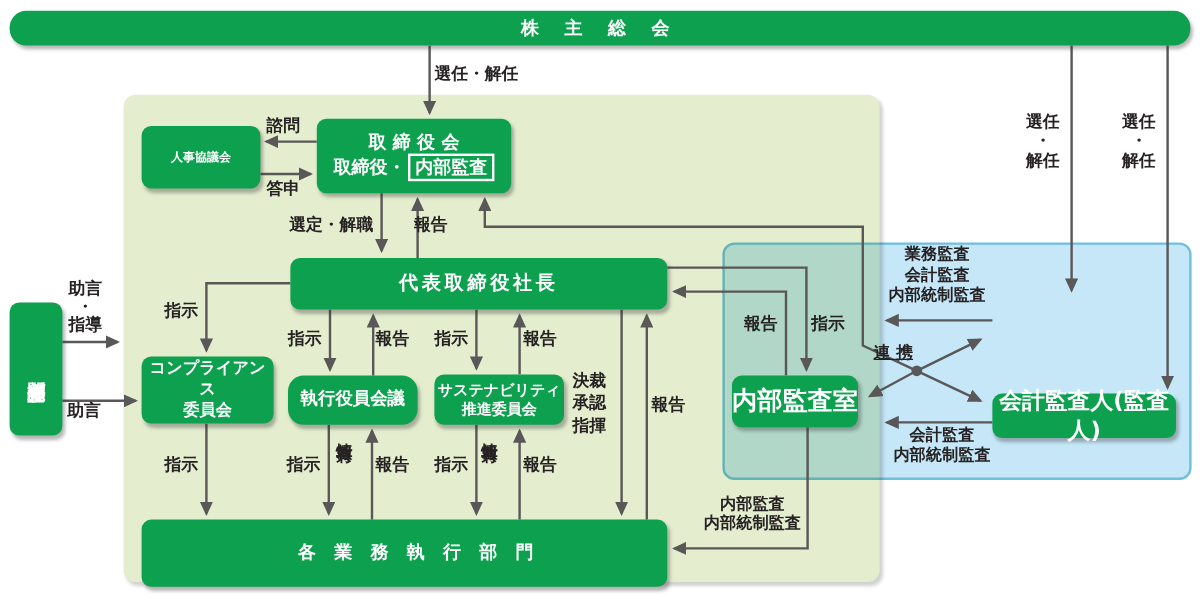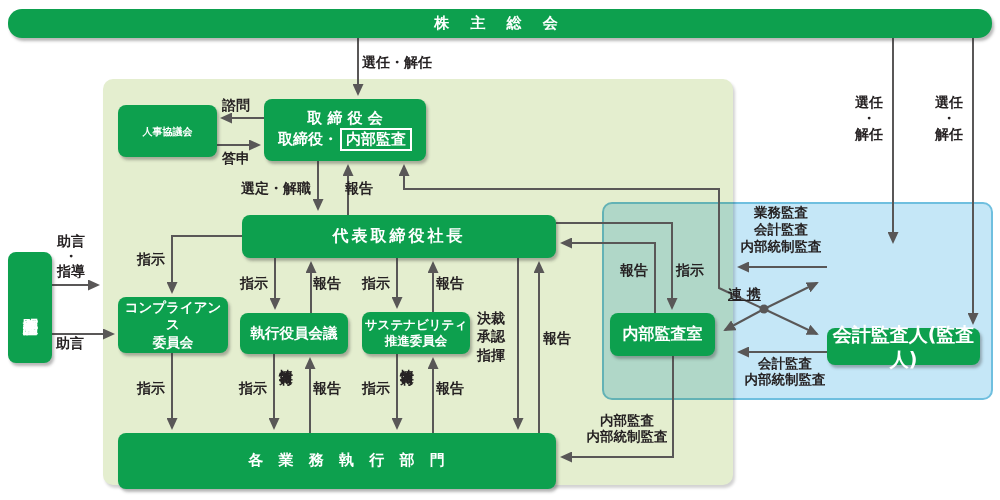--- a/index.html
+++ b/index.html
@@ -106,28 +106,28 @@
       <span>取締役・</span>
       <span class="subbox">内部監査</span>
     </div>
   </div>
 
   <div class="box" style="left:242px;top:215px;width:314px;height:43px;font-size:16px;letter-spacing:3px;">代表取締役社長</div>
 
   <div class="box" style="left:118px;top:297px;width:110px;height:56px;font-size:13.5px;">コンプライアンス
 委員会</div>
 
-  <div class="box" style="left:240px;top:313px;width:108px;height:41px;font-size:14.5px;">執行役員会議</div>
+  <div class="box" style="left:240px;top:313px;width:108px;height:41px;font-size:14.5px;border-radius:13px;">執行役員会議</div>
 
   <div class="box" style="left:362px;top:312px;width:108px;height:42px;font-size:12.5px;">サステナビリティ
 推進委員会</div>
 
   <div class="box" style="left:118px;top:433px;width:438px;height:56px;font-size:15px;letter-spacing:5px;padding-left:24px;box-sizing:border-box;">各 業 務 執 行 部 門</div>
 
-  <div class="box" style="left:610px;top:313px;width:105px;height:43px;font-size:16px;">内部監査室</div>
+  <div class="box" style="left:610px;top:313px;width:105px;height:43px;font-size:21px;">内部監査室</div>
 
 
   <div class="box" style="left:827px;top:328px;width:153px;height:37px;font-size:19px;">会計監査人(監査人)</div>
 
   <div class="box vert" style="left:8px;top:252px;width:44px;height:111px;font-size:15px;">顧問弁護士</div>
 
   <div class="lbl" style="left:362px;top:54px;">選任・解任</div>
   <div class="lbl" style="left:222px;top:97px;">諮問</div>
   <div class="lbl" style="left:222px;top:150px;">答申</div>
   <div class="lbl" style="left:241px;top:180px;">選定・解職</div>

